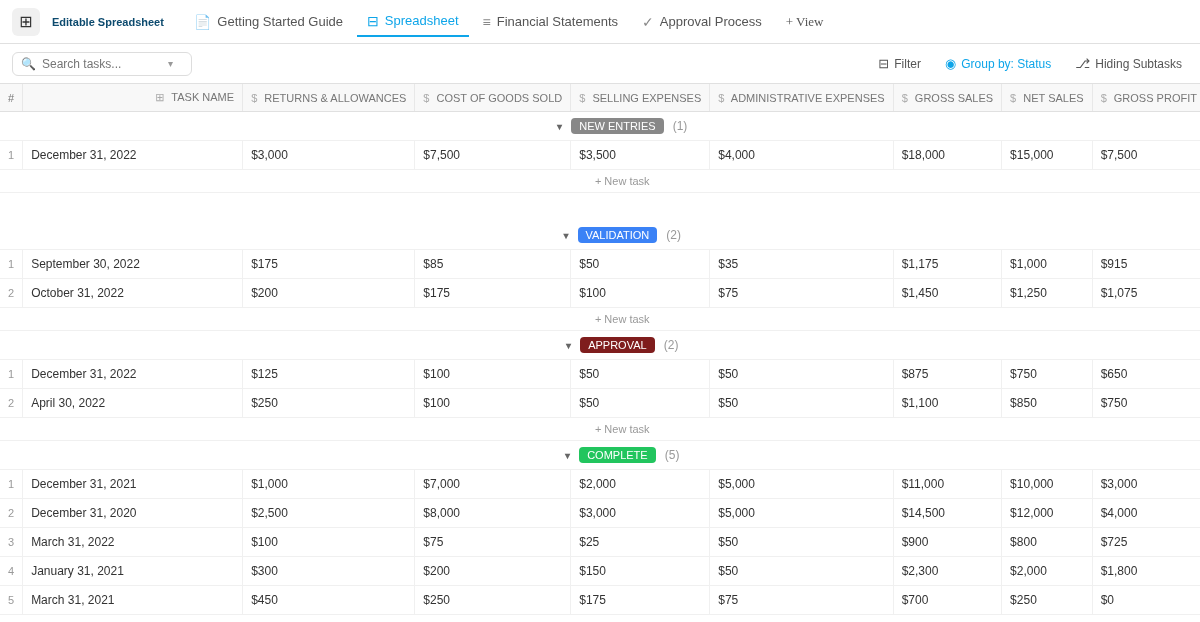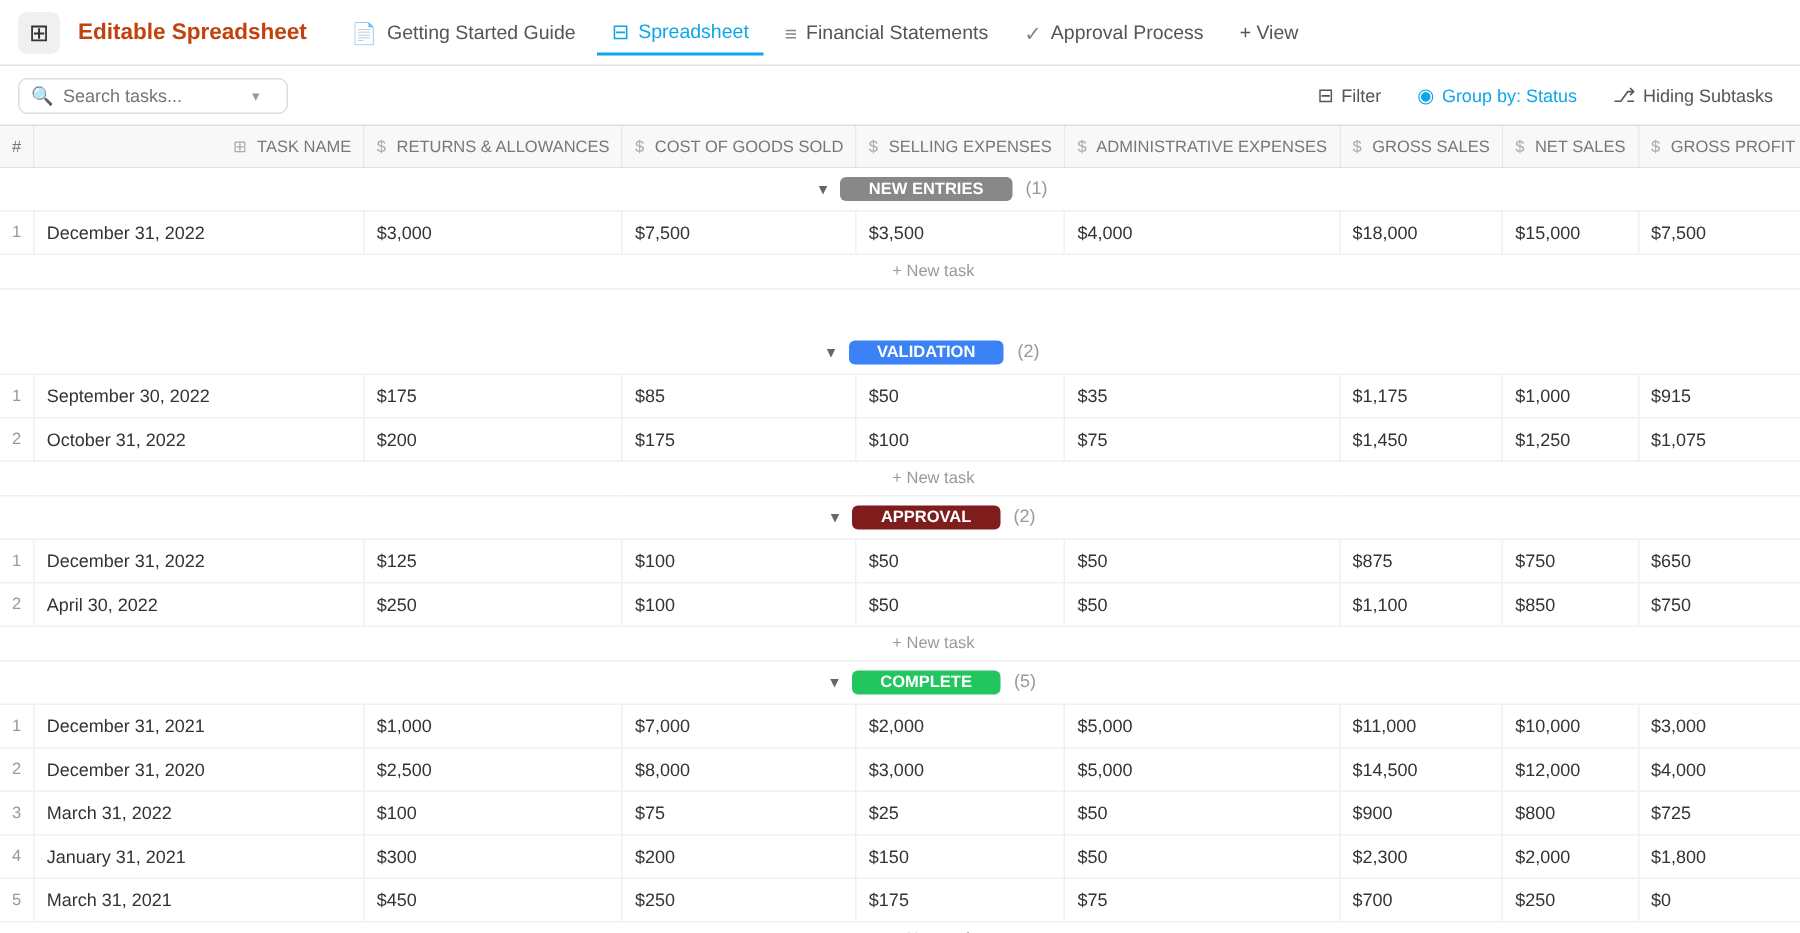--- a/index.html
+++ b/index.html
@@ -8,30 +8,30 @@
     
     .top-nav {
       display: flex; align-items: center; height: 44px; padding: 0 12px;
       border-bottom: 1px solid #e0e0e0; background: #fff; gap: 4px;
     }
     .app-logo {
       width: 28px; height: 28px; background: #f0f0f0; border-radius: 6px;
       display: flex; align-items: center; justify-content: center; margin-right: 8px;
       font-size: 16px; cursor: pointer;
     }
-    .app-title { font-size: 15px; font-weight: 600; color: #c2410c; margin-right: 16px; white-space: nowrap; }
+    .app-title { font-size: 11px; font-weight: 600; color: #0c4a6e; margin-right: 16px; white-space: nowrap; }
     .nav-tab {
       display: flex; align-items: center; gap: 6px; padding: 6px 10px;
       border-radius: 6px; cursor: pointer; color: #555; font-size: 13px;
       white-space: nowrap; text-decoration: none;
     }
     .nav-tab.active { color: #0ea5e9; border-bottom: 2px solid #0ea5e9; border-radius: 0; }
     .nav-tab-icon { font-size: 14px; color: #888; }
     .nav-tab.active .nav-tab-icon { color: #0ea5e9; }
-    .nav-add { display: flex; align-items: center; gap: 4px; padding: 6px 10px; cursor: pointer; color: #555; font-size: 13px; }
+    .nav-add { display: flex; align-items: center; gap: 4px; padding: 6px 10px; cursor: pointer; color: #555; font-size: 13px; font-family: Liberation Serif, serif; }
 
     
     .toolbar {
       display: flex; align-items: center; height: 40px; padding: 0 12px;
       border-bottom: 1px solid #e0e0e0; background: #fff; justify-content: space-between;
     }
     .toolbar-left { display: flex; align-items: center; gap: 8px; }
     .toolbar-right { display: flex; align-items: center; gap: 12px; }
     .search-wrap {
       display: flex; align-items: center; gap: 6px; border: 1px solid #ddd;
@@ -58,22 +58,22 @@
     thead th:nth-child(2) { min-width: 220px; text-align: right; }
     thead th .col-icon { margin-right: 4px; color: #aaa; }
     tbody tr { border-bottom: 1px solid #f0f0f0; }
     tbody td { padding: 7px 8px; border-right: 1px solid #f0f0f0; color: #333; }
     tbody td:first-child { text-align: center; color: #999; font-size: 11px; }
 
     
     .group-row td { padding: 6px 8px; background: #fff; font-weight: 600; font-size: 12px; }
     .group-chevron { margin-right: 6px; color: #666; font-size: 10px; }
     .status-badge {
-      display: inline-flex; align-items: center; padding: 2px 19px; border-radius: 4px;
-      font-size: 11px; font-weight: 700; color: #fff; margin-right: 6px;
+      display: inline-flex; align-items: center; padding: 2px 8px; border-radius: 4px;
+      font-size: 11px; font-weight: 400; color: #fff; margin-right: 6px;
     }
     .badge-new-entries { background: #888; }
     .badge-validation { background: #3b82f6; margin-top: 28px; }
     .badge-approval { background: #7f1d1d; }
     .badge-complete { background: #22c55e; }
     .group-count { color: #999; font-weight: 400; font-size: 12px; }
 
     
     .new-task-row td { color: #0ea5e9; font-size: 12px; cursor: pointer; padding: 5px 8px; }
   </style>

